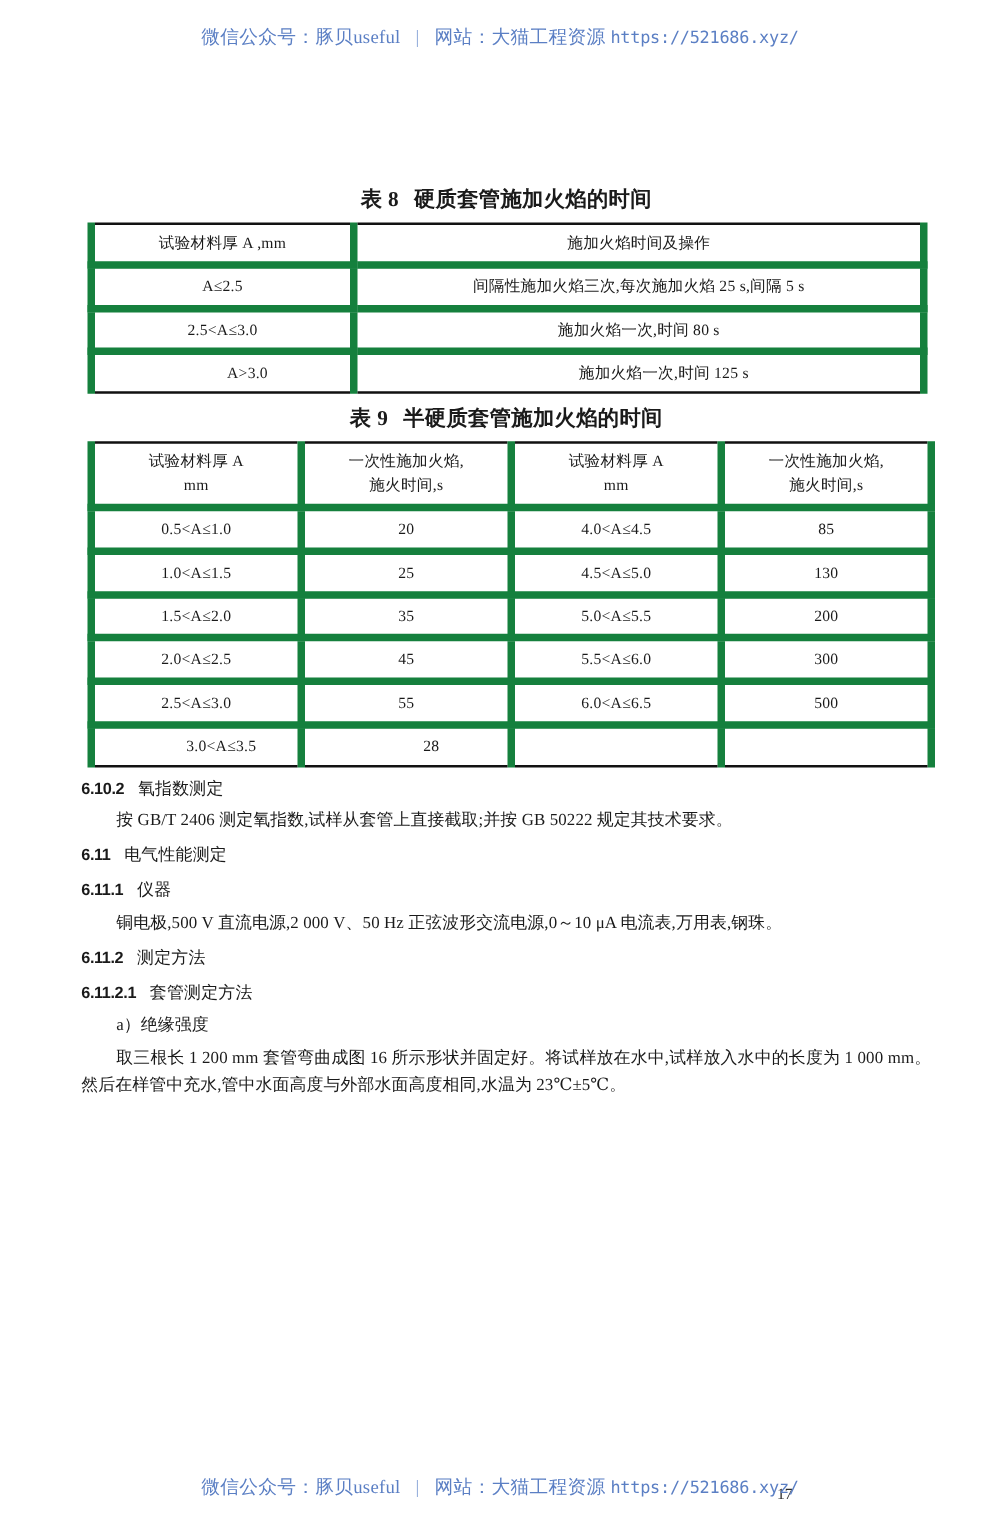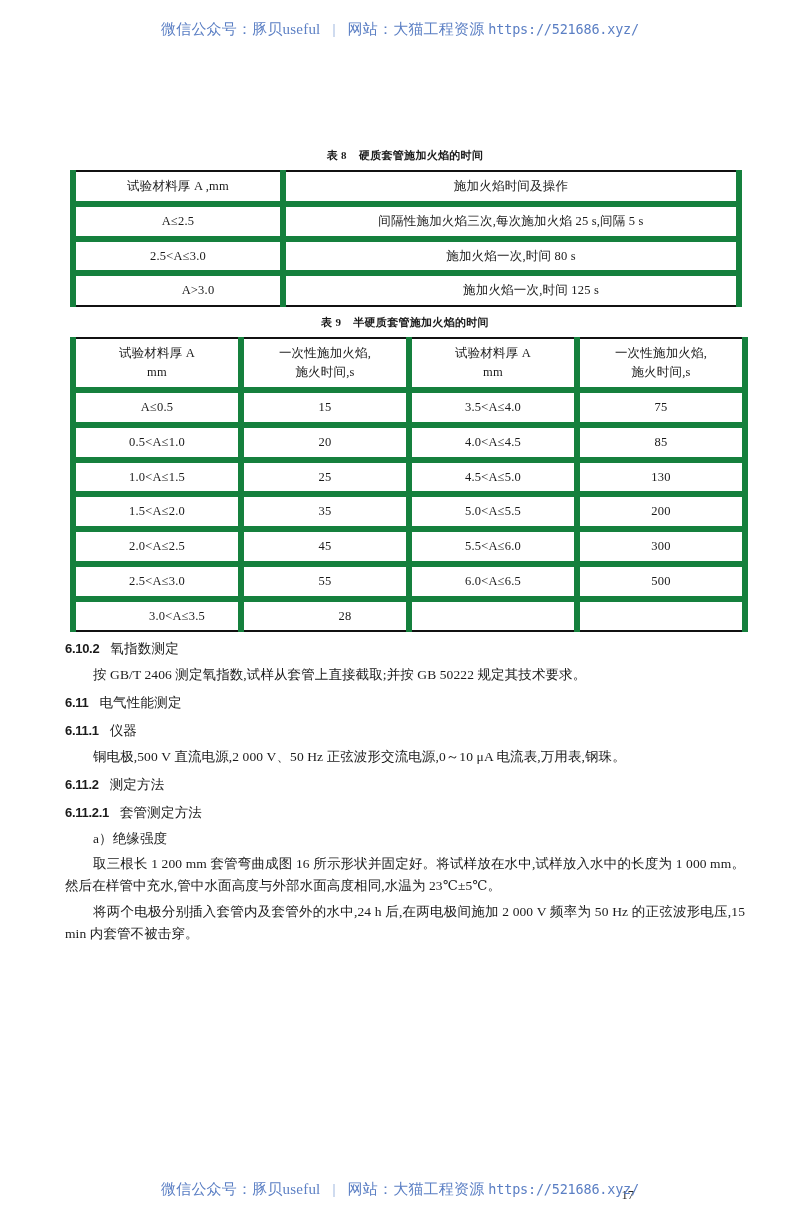--- a/index.html
+++ b/index.html
@@ -49,21 +49,21 @@
   
   .content {
     position: absolute;
     left: 65px;
     top: 140px;
     width: 680px;
   }
 
   .table-caption {
     text-align: center;
-    font-size: 11px;
+    font-size: 17px;
     font-weight: 600;
     margin: 8px 0 7px 0;
     letter-spacing: 0.3px;
   }
   .cap-gap { display: inline-block; width: 12px; }
 
   table.doc-table {
     border-collapse: collapse;
     width: 672px;
     margin: 0 0 0 5px;
@@ -192,26 +192,20 @@
             <span class="hdr-l1">试验材料厚 A</span>
             <span class="hdr-l2">mm</span>
           </td>
           <td class="q h">
             <span class="hdr-l1">一次性施加火焰,</span>
             <span class="hdr-l2">施火时间,s</span>
           </td>
         </tr>
 
         <tr>
-          <td class="q">A≤0.5</td>
-          <td class="q">15</td>
-          <td class="q">3.5&lt;A≤4.0</td>
-          <td class="q">75</td>
-        </tr>
-        <tr>
           <td class="q">0.5&lt;A≤1.0</td>
           <td class="q">20</td>
           <td class="q">4.0&lt;A≤4.5</td>
           <td class="q">85</td>
         </tr>
         <tr>
           <td class="q">1.0&lt;A≤1.5</td>
           <td class="q">25</td>
           <td class="q">4.5&lt;A≤5.0</td>
           <td class="q">130</td>
@@ -260,21 +254,20 @@
     <div class="sec">
       <span class="num">6.11.2</span><span class="ttl">测定方法</span>
     </div>
 
     <div class="sec">
       <span class="num">6.11.2.1</span><span class="ttl">套管测定方法</span>
     </div>
 
     <div class="para sub">a）绝缘强度</div>
     <div class="para">取三根长 1 200 mm 套管弯曲成图 16 所示形状并固定好。将试样放在水中,试样放入水中的长度为 1 000 mm。然后在样管中充水,管中水面高度与外部水面高度相同,水温为 23℃±5℃。</div>
-    <div class="para">将两个电极分别插入套管内及套管外的水中,24 h 后,在两电极间施加 2 000 V 频率为 50 Hz 的正弦波形电压,15 min 内套管不被击穿。</div>
 
   </div>
 
   <div class="pagenum">17</div>
 
   <div class="watermark watermark-footer">
     <span>微信公众号：豚贝useful</span>
     <span class="wm-sep">|</span>
     <span>网站：大猫工程资源</span>
     <span class="wm-url">https://521686.xyz/</span>

